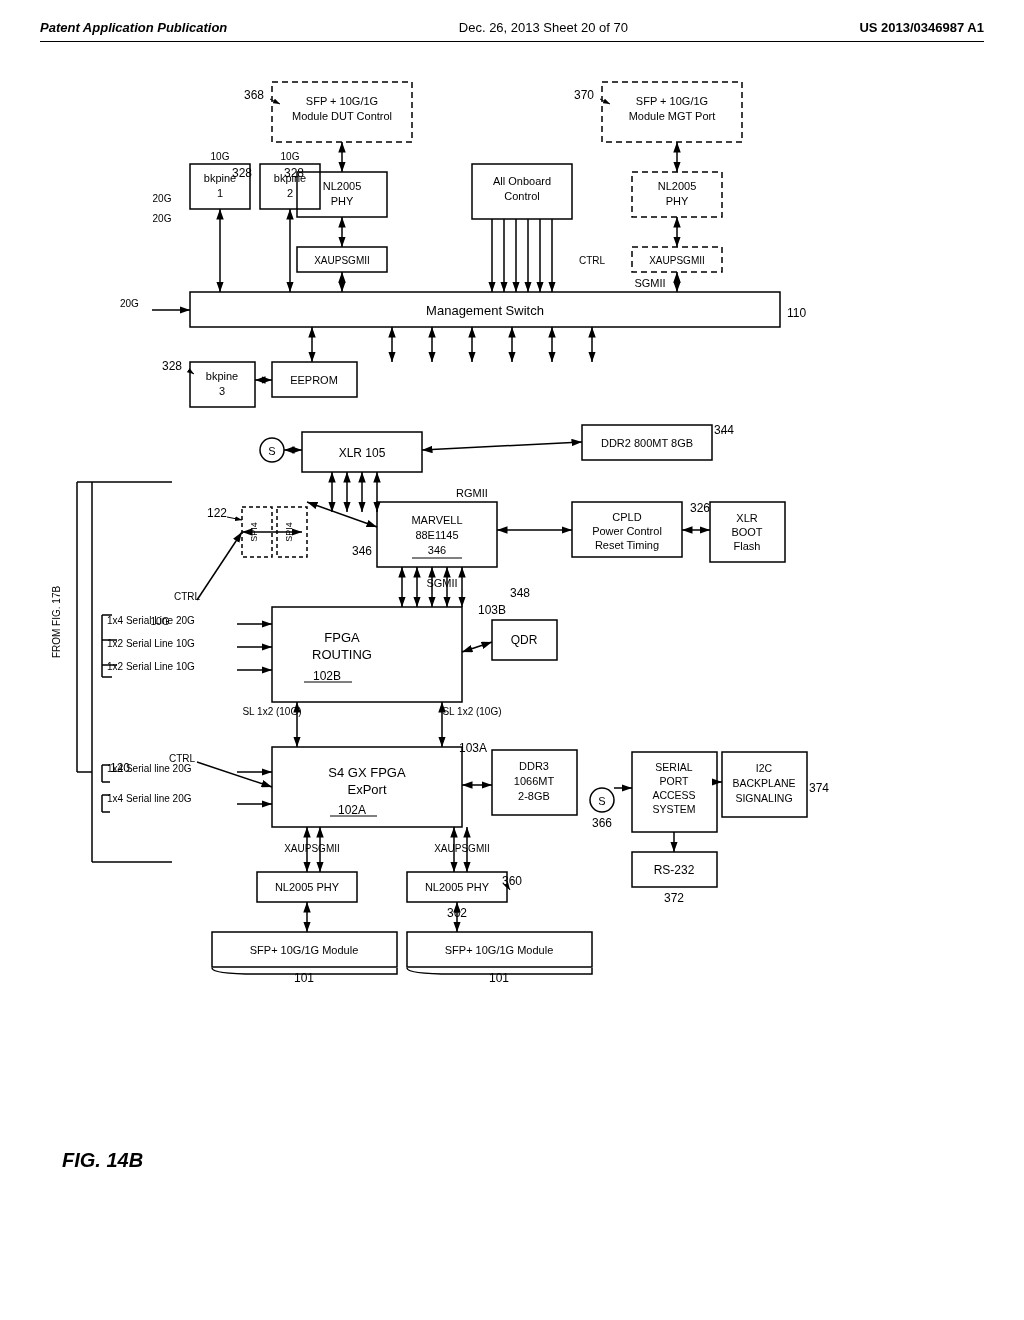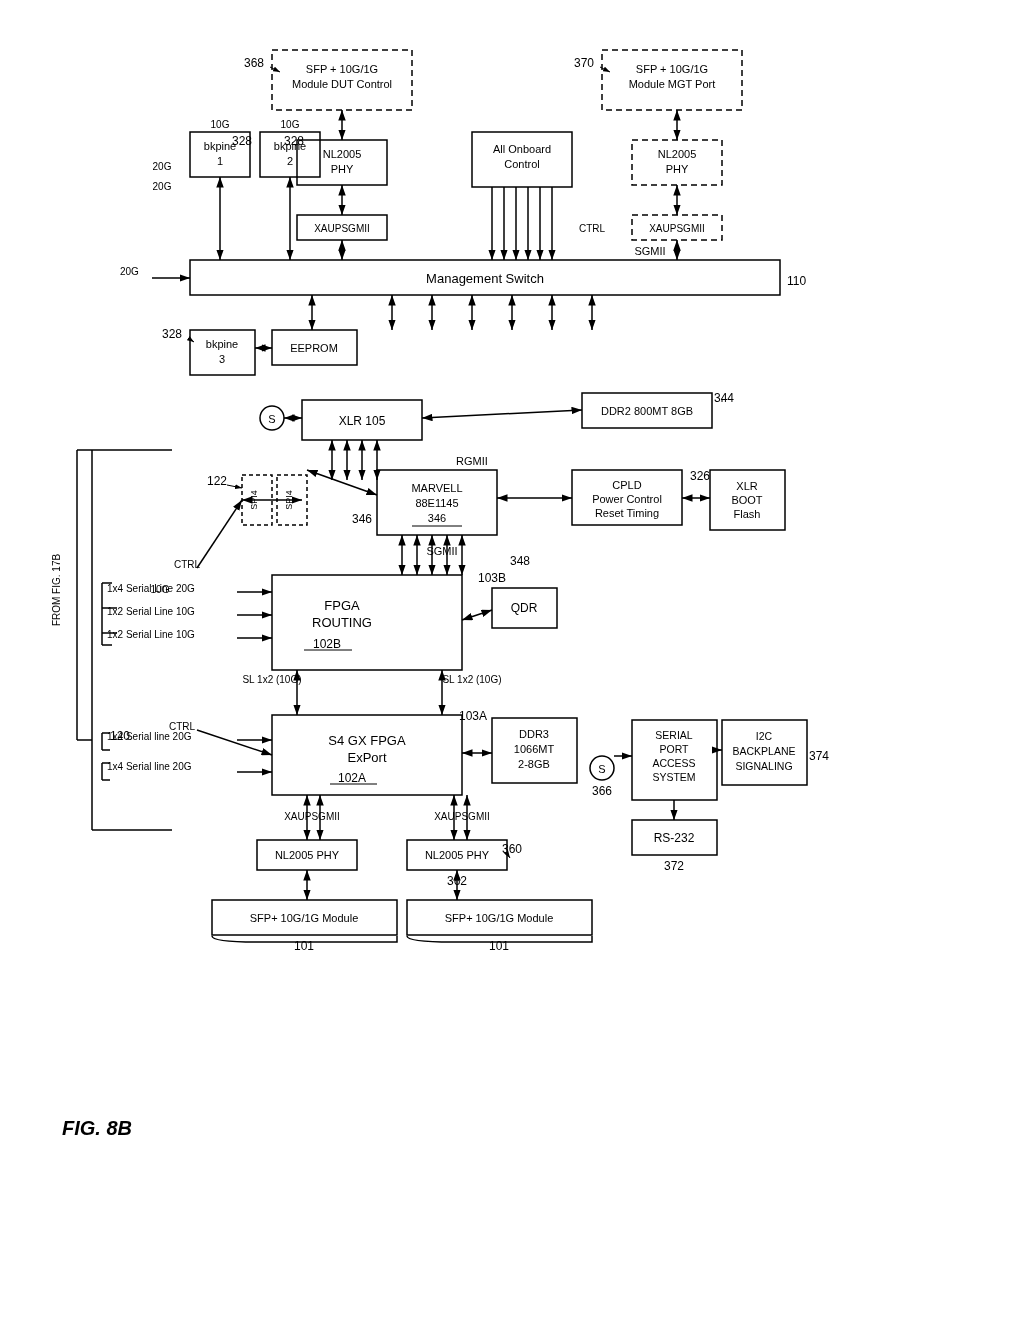--- a/index.html
+++ b/index.html
@@ -56,20 +56,25 @@
       left: 20px;
       font-size: 20px;
       font-style: italic;
       font-weight: bold;
     }
   </style>
 </head>
 <body>
 
 <div class="page">
+  <div class="header">
+    <div class="header-left">Patent Application Publication</div>
+    <div class="header-center">Dec. 26, 2013   Sheet 20 of 70</div>
+    <div class="header-right">US 2013/0346987 A1</div>
+  </div>
 
   <div class="diagram-container">
     <svg class="diagram-svg" viewBox="0 0 940 1180" xmlns="http://www.w3.org/2000/svg">
 
       <defs>
         <marker id="arrowhead" markerWidth="8" markerHeight="6" refX="8" refY="3" orient="auto">
           <polygon points="0 0, 8 3, 0 6" fill="#000"></polygon>
         </marker>
         <marker id="arrowhead-start" markerWidth="8" markerHeight="6" refX="0" refY="3" orient="auto">
           <polygon points="8 0, 0 3, 8 6" fill="#000"></polygon>
@@ -395,15 +400,15 @@
 
       <path d="M365,916 Q365,922 410,922 Q457,922 550,922 Q550,922 550,916" fill="none" stroke="#000" stroke-width="1.5"></path>
 
       <line x1="50" y1="430" x2="130" y2="430" stroke="#000" stroke-width="1.5"></line>
       <line x1="50" y1="430" x2="50" y2="810" stroke="#000" stroke-width="1.5"></line>
       <line x1="50" y1="810" x2="130" y2="810" stroke="#000" stroke-width="1.5"></line>
 
     </svg>
 
     
-    <div class="fig-label">FIG. 8B</div>
+    <div class="fig-label">FIG. 14B</div>
   </div>
 </div>
 
 </body></html>

